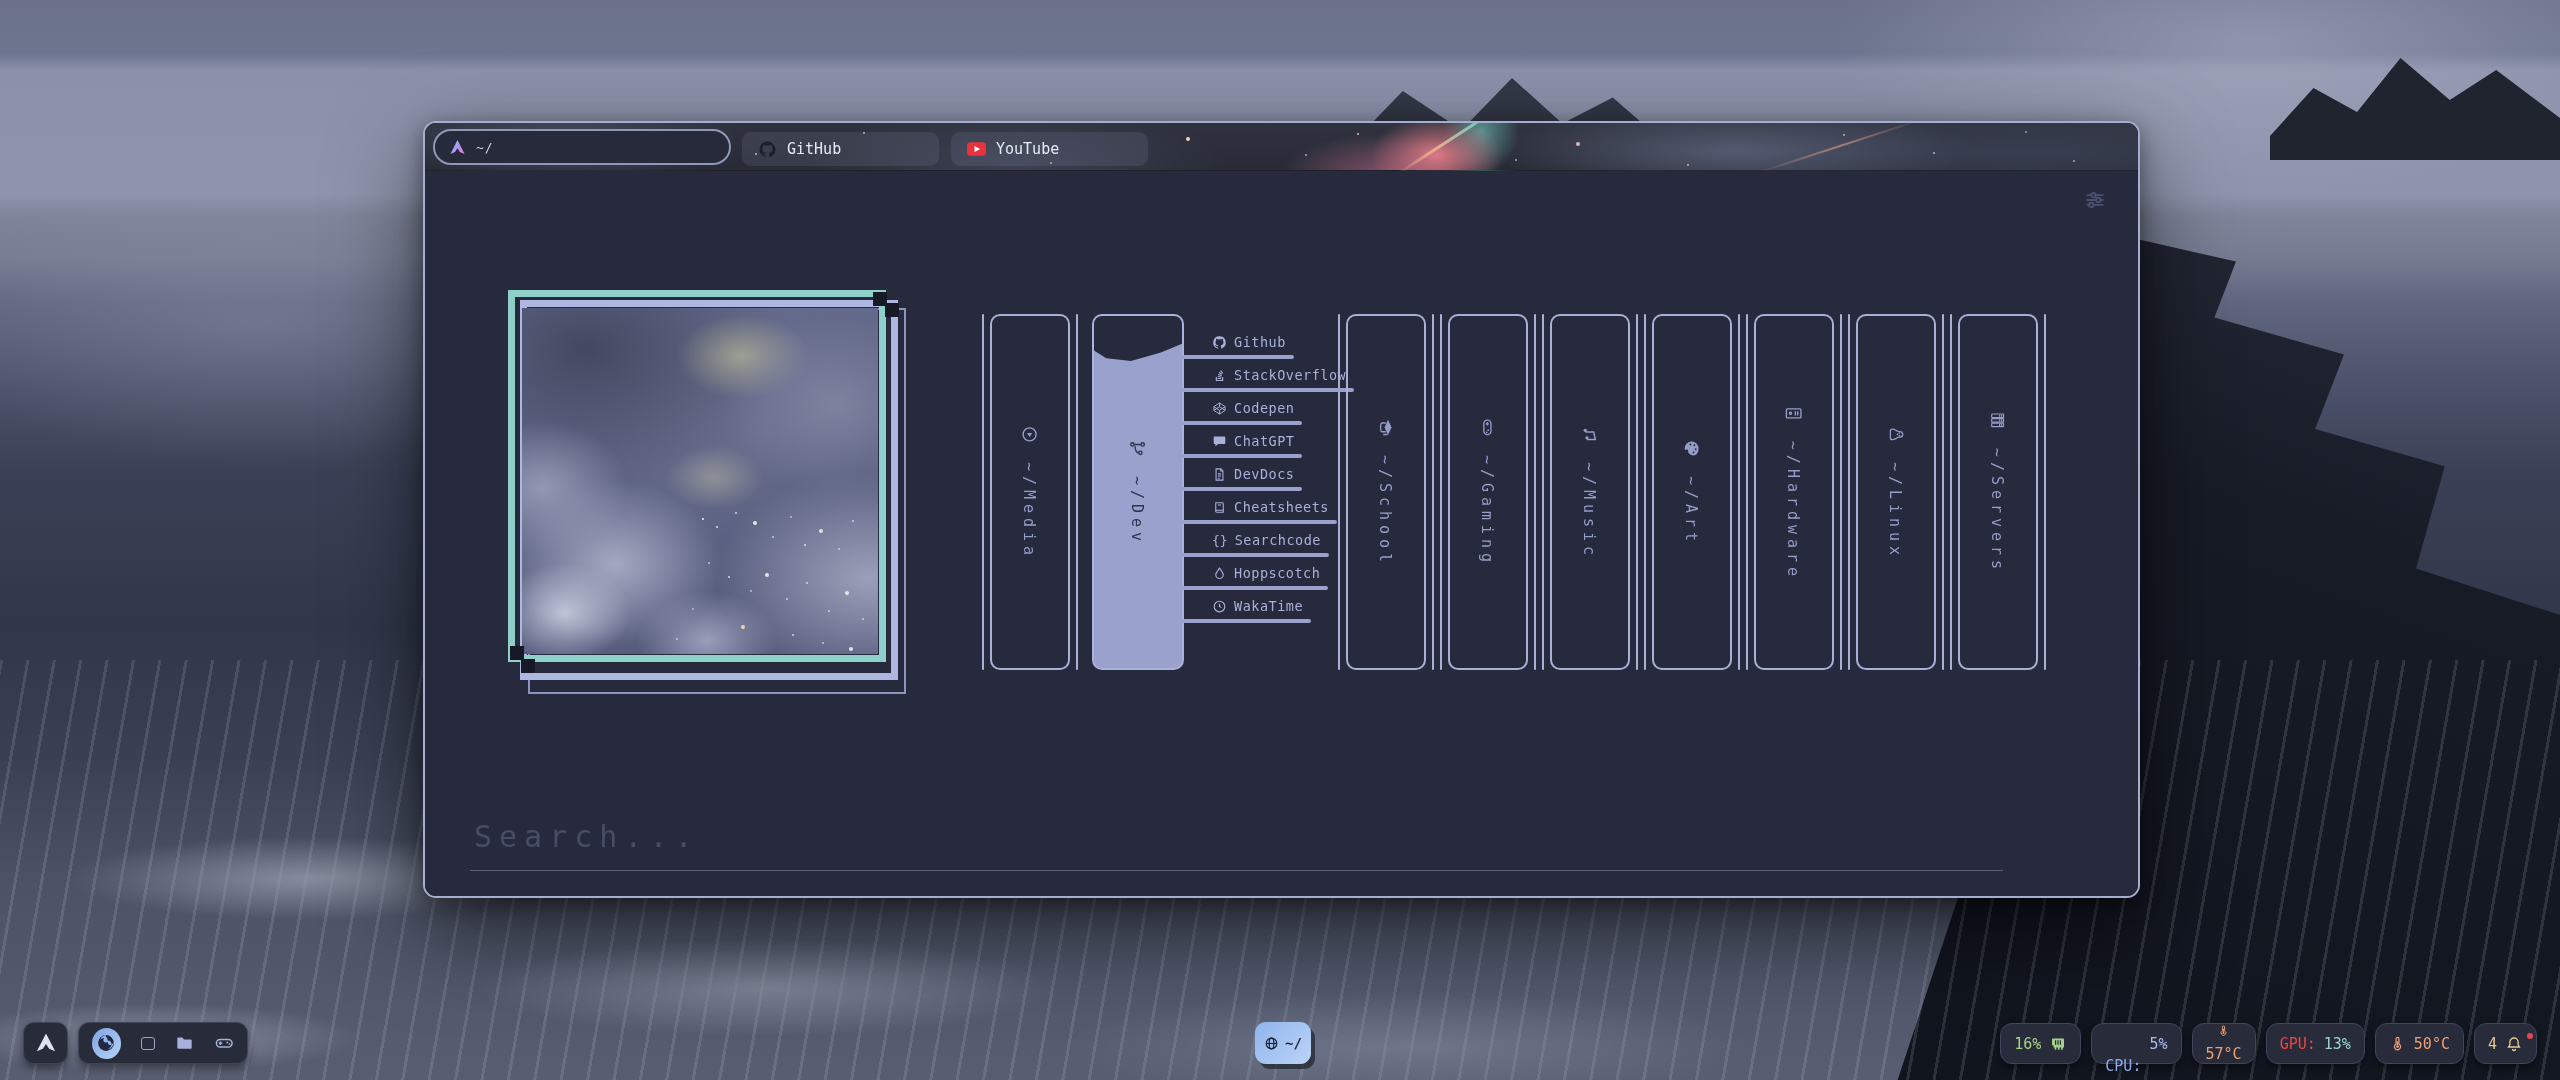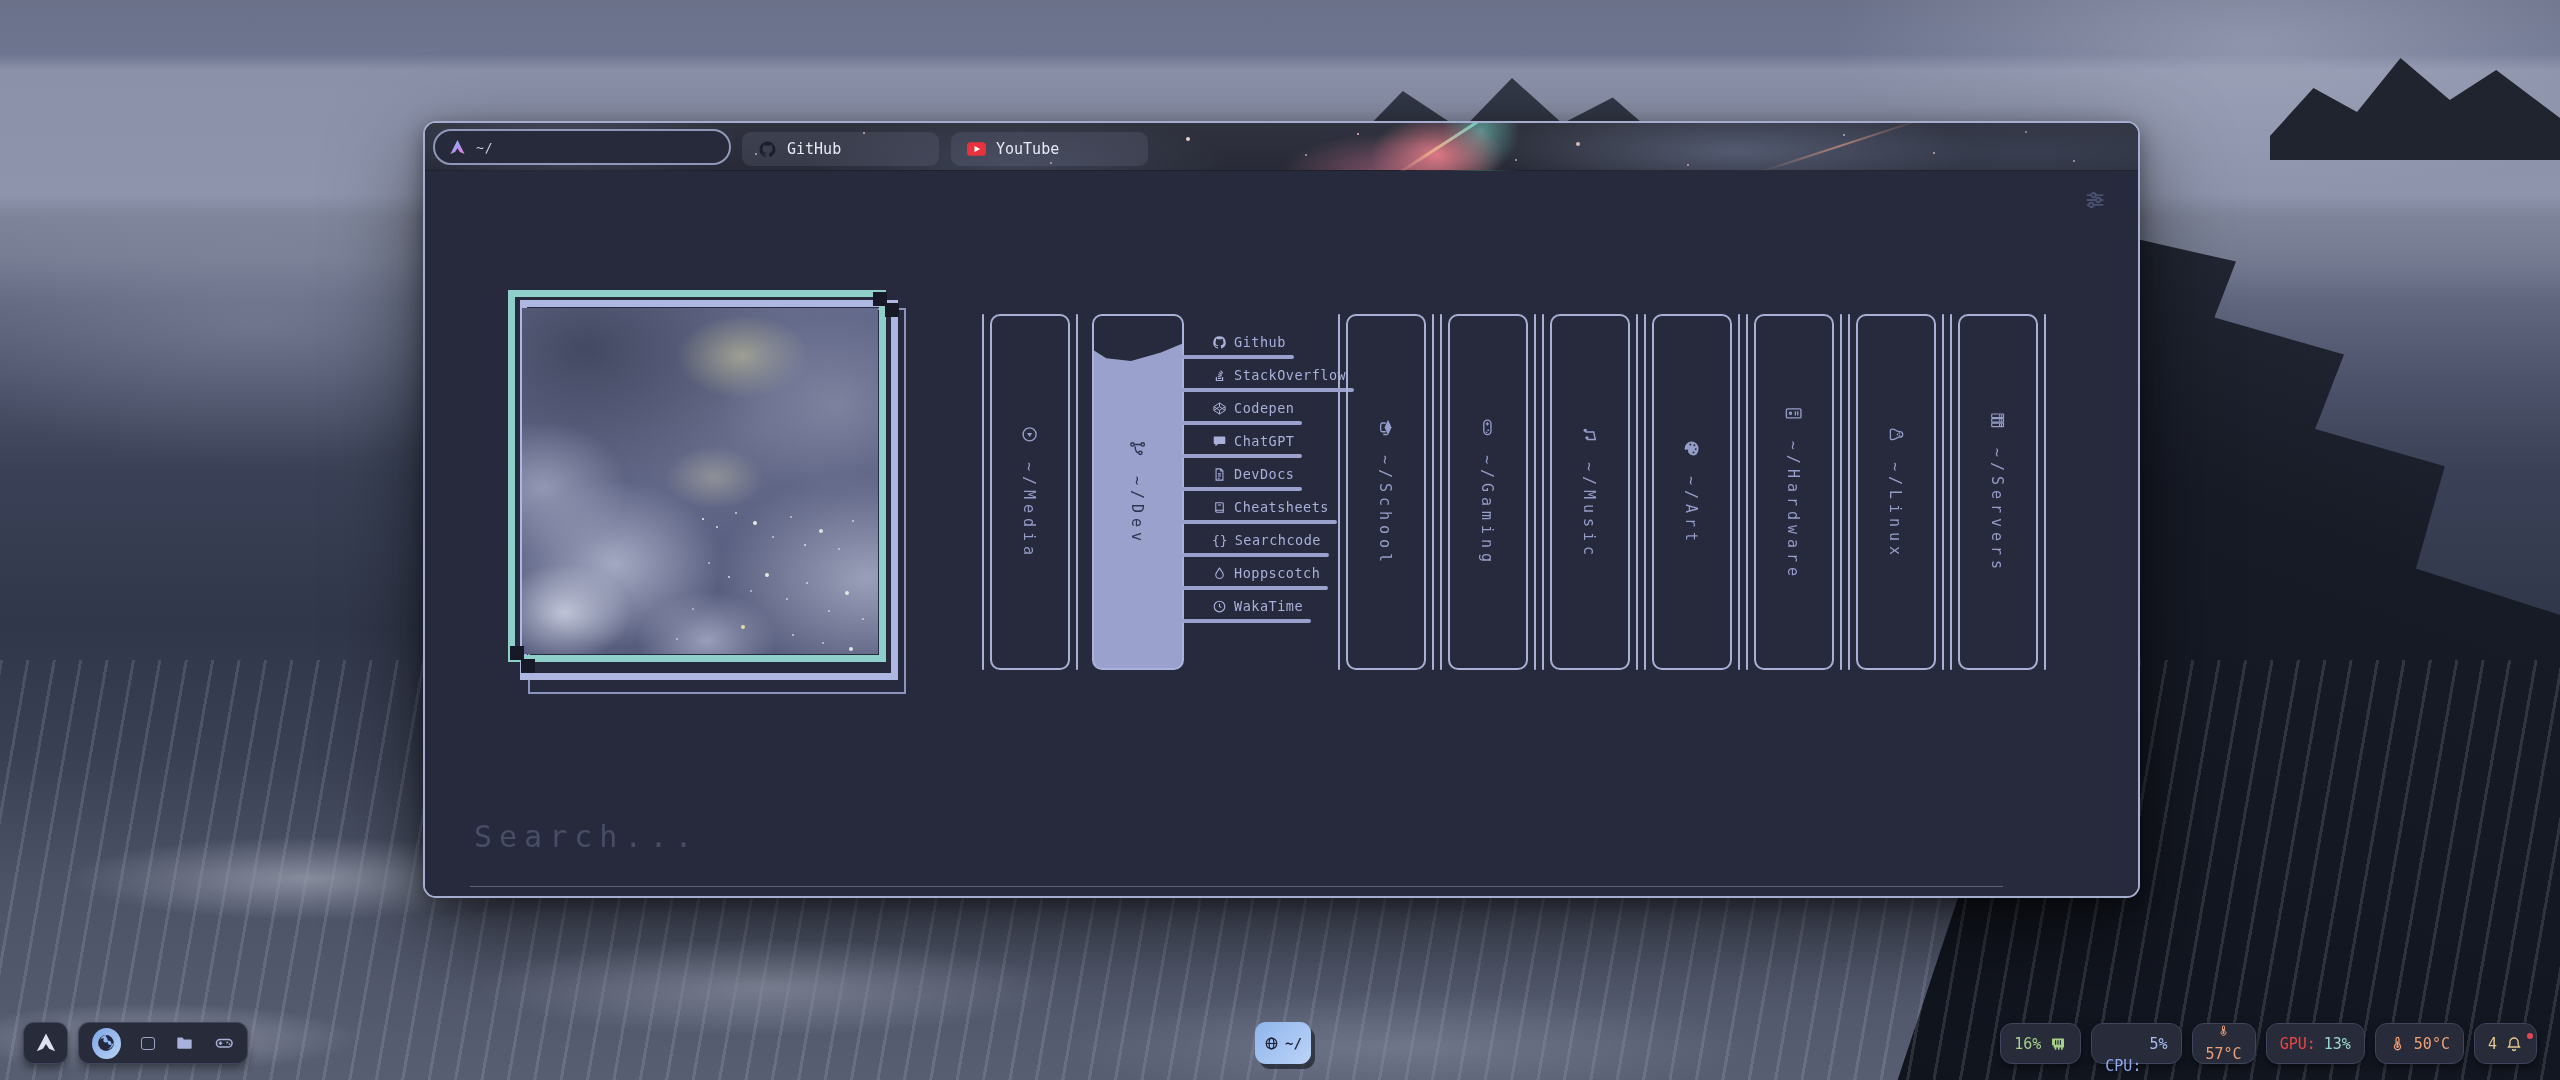--- a/index.html
+++ b/index.html
@@ -140,21 +140,21 @@
     padding:2px 8px 9px 46px; color:#a9b0da; font-size:13.5px; letter-spacing:.5px;
     white-space:nowrap; cursor:pointer; }
   .dev-link::after { content:""; position:absolute; left:0; right:0; bottom:0; height:4px;
     background:#9aa1cd; border-radius:2px; }
   .dev-link svg { color:#a9b0da; }
   .braces { font-size:13px; color:#a9b0da; letter-spacing:0; }
 
   
   .search-wrap { position:absolute; left:45px; top:642px; width:1533px; }
   .search-input { width:100%; background:transparent; border:none; outline:none;
-    border-bottom:1px solid #5a6078; padding:6px 4px 32px 4px;
+    border-bottom:1px solid #5a6078; padding:6px 4px 16px 4px;
     font-family:"DejaVu Sans Mono", monospace; font-size:30px; letter-spacing:7px; color:#fef9c3; }
   .search-input::placeholder { color:#474d67; }
 
   
   .tb-btn { position:absolute; bottom:16px; height:42px; background:#272b3a;
     border:1.5px solid #3e455c; border-radius:11px;
     box-shadow:0 4px 8px rgba(0,0,0,.45); display:flex; align-items:center; cursor:pointer; }
   .launcher { left:23px; width:45px; justify-content:center; color:#dde2f0; }
   .dock { left:78px; width:170px; gap:20px; padding:0 13px; }
   .ff-circle { width:31px; height:31px; border-radius:50%;

